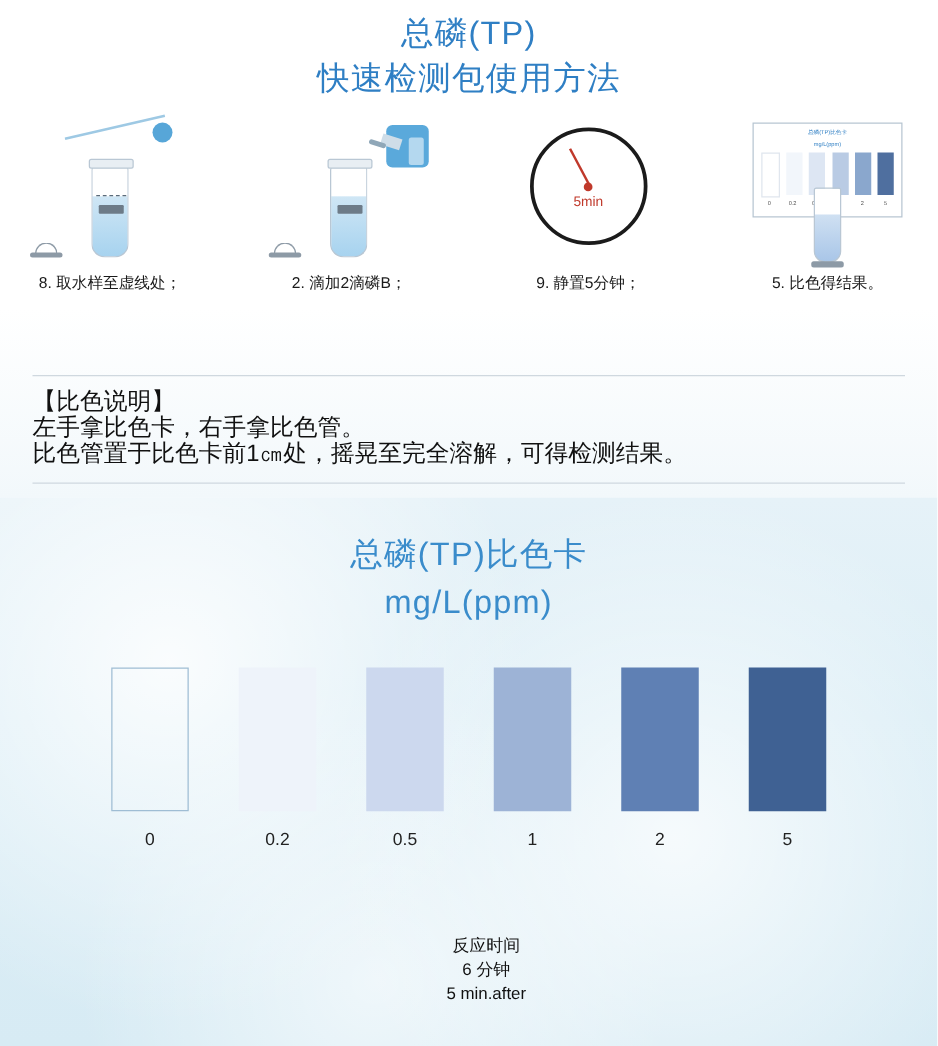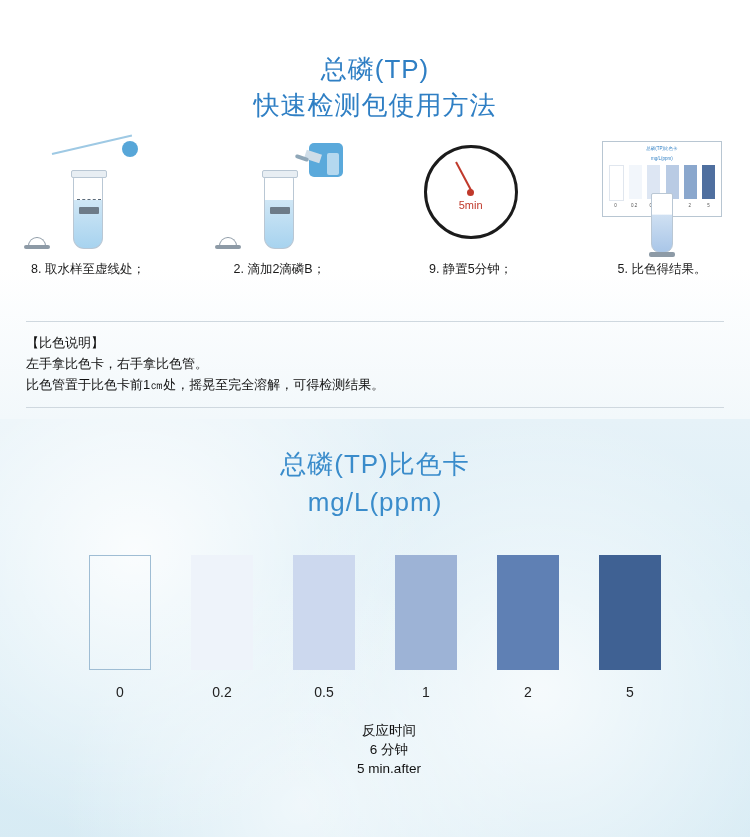--- a/index.html
+++ b/index.html
@@ -20,23 +20,22 @@
   }
 
   
   .top-section {
     position: relative;
     width: 750px;
     height: 398px;
     background: linear-gradient(180deg, #ffffff 0%, #ffffff 62%, #f2f8fb 100%);
   }
   .title-block {
-    padding-top: 30px;
-    text-align: center;
-    margin-top: 21px;
+    padding-top: 8px;
+    text-align: center;
   }
   .title-line {
     color: #2f7fc4;
     font-size: 26px;
     letter-spacing: 1px;
     line-height: 36px;
     font-weight: normal;
   }
 
   .steps {
@@ -349,21 +348,21 @@
 
   
   .note {
     position: absolute;
     top: 300px;
     left: 26px;
     right: 26px;
     border-top: 1px solid #cfd8df;
     border-bottom: 1px solid #cfd8df;
     padding: 10px 0 12px 0;
-    font-size: 13px;
+    font-size: 19px;
     line-height: 21px;
     color: #111;
   }
 
   
   .bottom-section {
     position: absolute;
     top: 398px;
     left: 0;
     width: 750px;
@@ -400,21 +399,21 @@
     border: 1px solid #9fbdd4;
     background: transparent;
     box-sizing: border-box;
   }
   .swatch-label {
     margin-top: 14px;
     font-size: 14px;
     color: #222;
   }
   .reaction {
-    margin-top: 21px;
+    margin-top: 68px;
     text-align: center;
     font-size: 13.5px;
     line-height: 19px;
     color: #111;
     padding-left: 28px;
   }
 </style>
 </head>
 <body>
 

